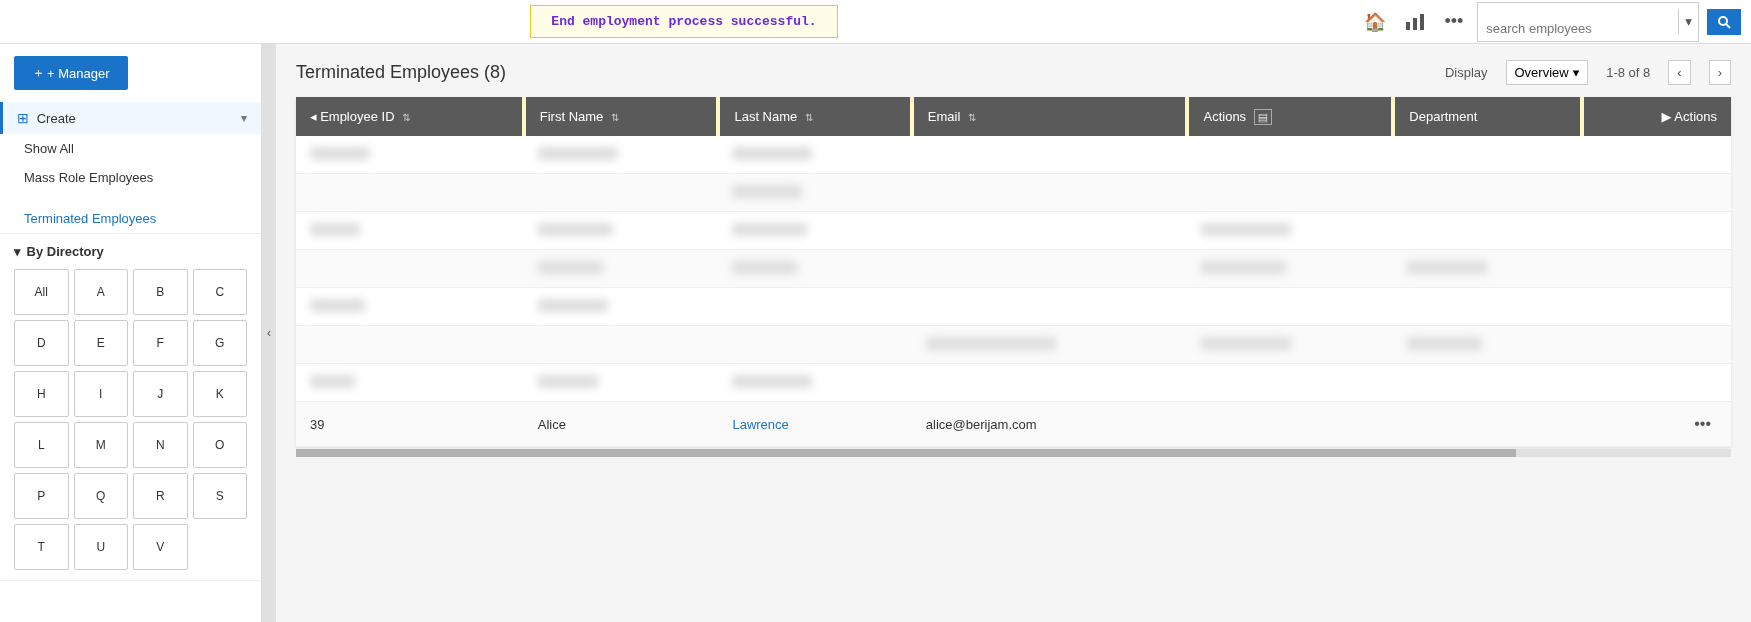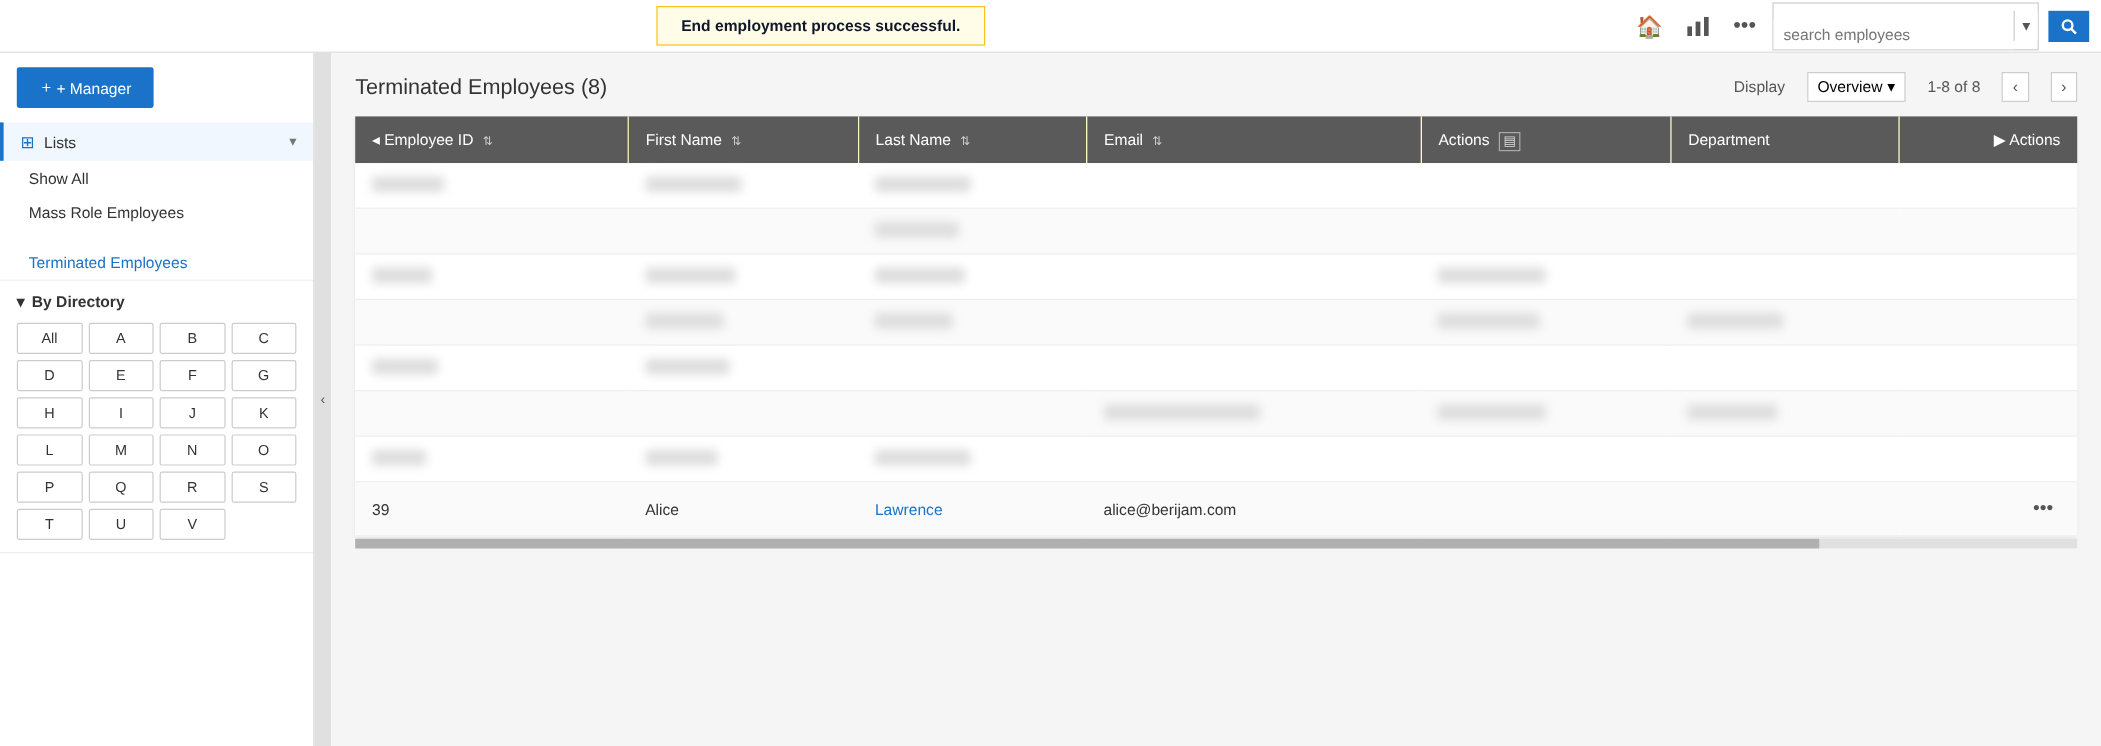--- a/index.html
+++ b/index.html
@@ -37,21 +37,22 @@
       flex: 1;
       display: flex;
       justify-content: center;
     }
     .success-banner {
       background: #fffde7;
       border: 1px solid #f9c21a;
       padding: 8px 20px;
       font-weight: bold;
       font-size: 13px;
-      color: #0f172a;
+      color: #6d28d9;
+      font-family: Liberation Mono, monospace;
     }
     .topbar-right {
       display: flex;
       align-items: center;
       gap: 8px;
       min-width: 320px;
       justify-content: flex-end;
     }
     .topbar-icon-btn {
       background: none;
@@ -174,21 +175,21 @@
     .directory-grid {
       display: grid;
       grid-template-columns: repeat(4, 1fr);
       gap: 5px;
       padding: 4px 14px 10px 14px;
     }
     .dir-btn {
       border: 1px solid #ccc;
       background: #fff;
       cursor: pointer;
-      padding: 5px 2px;
+      padding: 15px 2px;
       font-size: 12px;
       color: #333;
       text-align: center;
       border-radius: 2px;
     }
 
     
     .collapse-handle {
       width: 14px;
       background: #e0e0e0;
@@ -259,21 +260,21 @@
     .data-table thead tr {
       background: #5a5a5a;
       color: #fff;
     }
     .data-table thead th {
       padding: 12px 14px;
       text-align: left;
       font-weight: normal;
       font-size: 13px;
       white-space: nowrap;
-      border-right: 1px solid #fef9c3;
+      border-right: 4px solid #fef9c3;
     }
     .data-table thead th:last-child { border-right: none; }
     .sort-icon { color: #ccc; margin-left: 4px; font-size: 10px; }
     .data-table tbody tr {
       border-bottom: 1px solid #eee;
       background: #fff;
     }
     .data-table tbody tr:nth-child(even) { background: #fafafa; }
     .data-table tbody td {
       padding: 11px 14px;
@@ -349,21 +350,21 @@
     <div style="padding:0">
       <button class="sidebar-create-btn">
         <span>＋</span>
         <span style="margin-left:-4px">+ Manager</span>
       </button>
     </div>
 
     <div class="sidebar-section">
       <div class="sidebar-section-header">
         <span class="icon">⊞</span>
-        <span class="label">Lists</span>
+        <span class="label">Create</span>
         <span class="chevron">▾</span>
       </div>
       <div>
         <div class="sidebar-nav-item">
           <span>Show All</span>
         </div>
         <div class="sidebar-nav-item">
           <span>Mass Role Employees</span>
         </div>
         <div class="sidebar-nav-item active">

